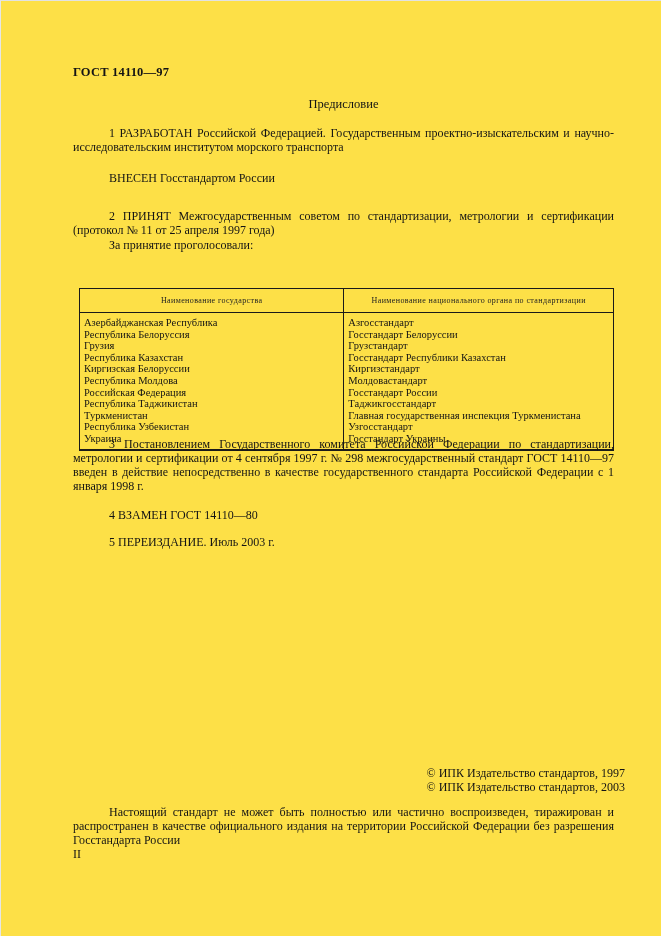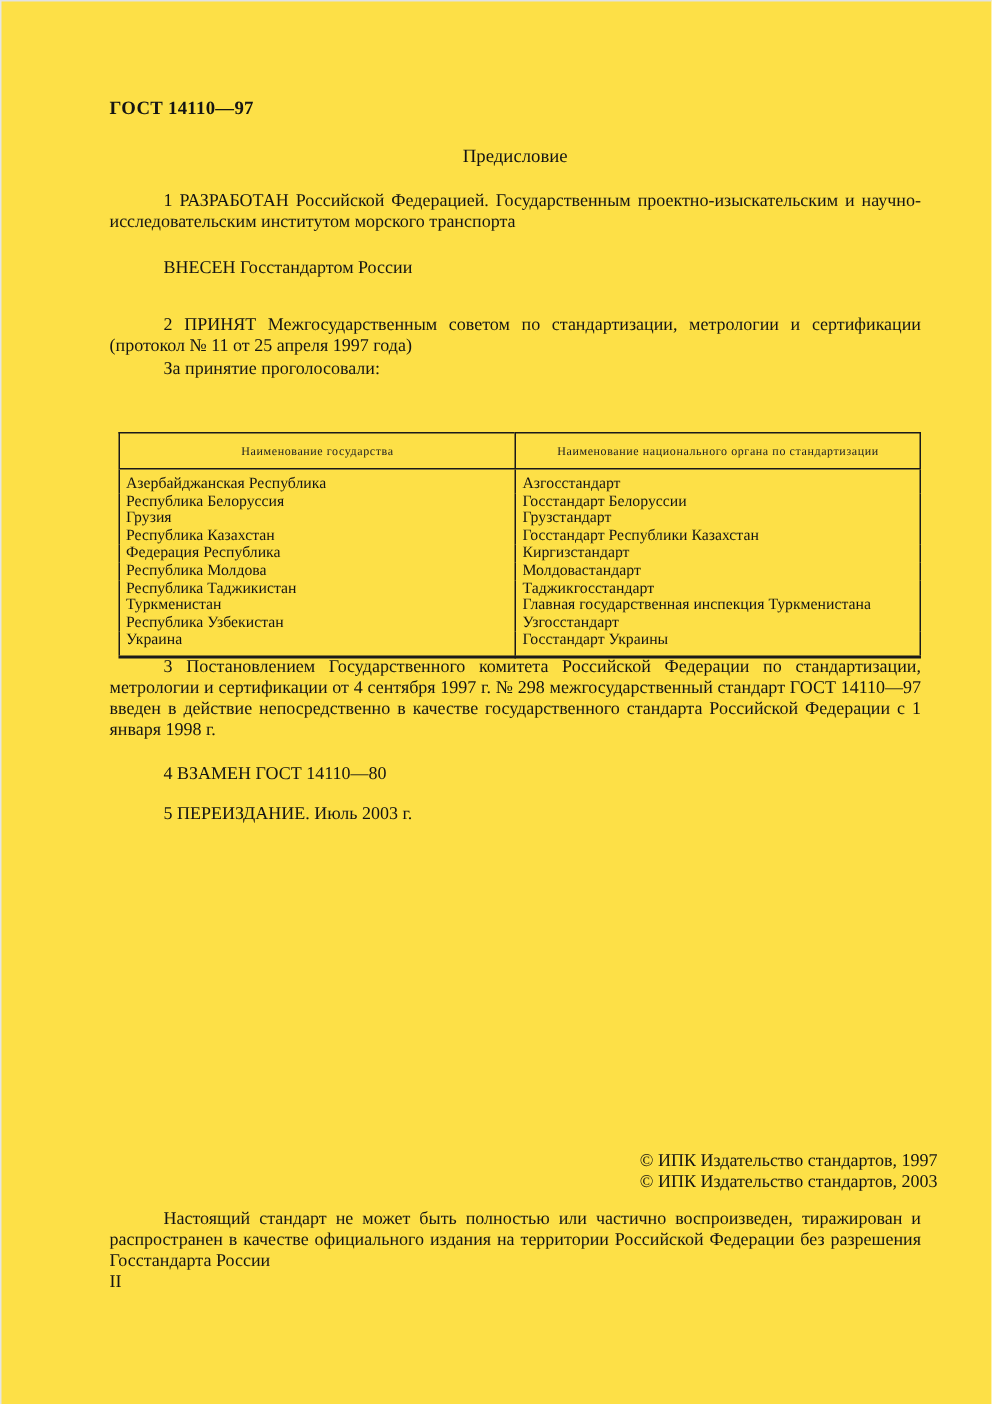--- a/index.html
+++ b/index.html
@@ -152,26 +152,30 @@
         </tr>
       <tr>
           <td>Грузия</td>
           <td>Грузстандарт</td>
         </tr>
       <tr>
           <td>Республика Казахстан</td>
           <td>Госстандарт Республики Казахстан</td>
         </tr>
       <tr>
-          <td>Федерация Республика</td>
+          <td>Киргизская Белоруссии</td>
           <td>Киргизстандарт</td>
         </tr>
       <tr>
           <td>Республика Молдова</td>
           <td>Молдовастандарт</td>
+        </tr>
+      <tr>
+          <td>Российская Федерация</td>
+          <td>Госстандарт России</td>
         </tr>
       <tr>
           <td>Республика Таджикистан</td>
           <td>Таджикгосстандарт</td>
         </tr>
       <tr>
           <td>Туркменистан</td>
           <td>Главная государственная инспекция Туркменистана</td>
         </tr>
       <tr>

